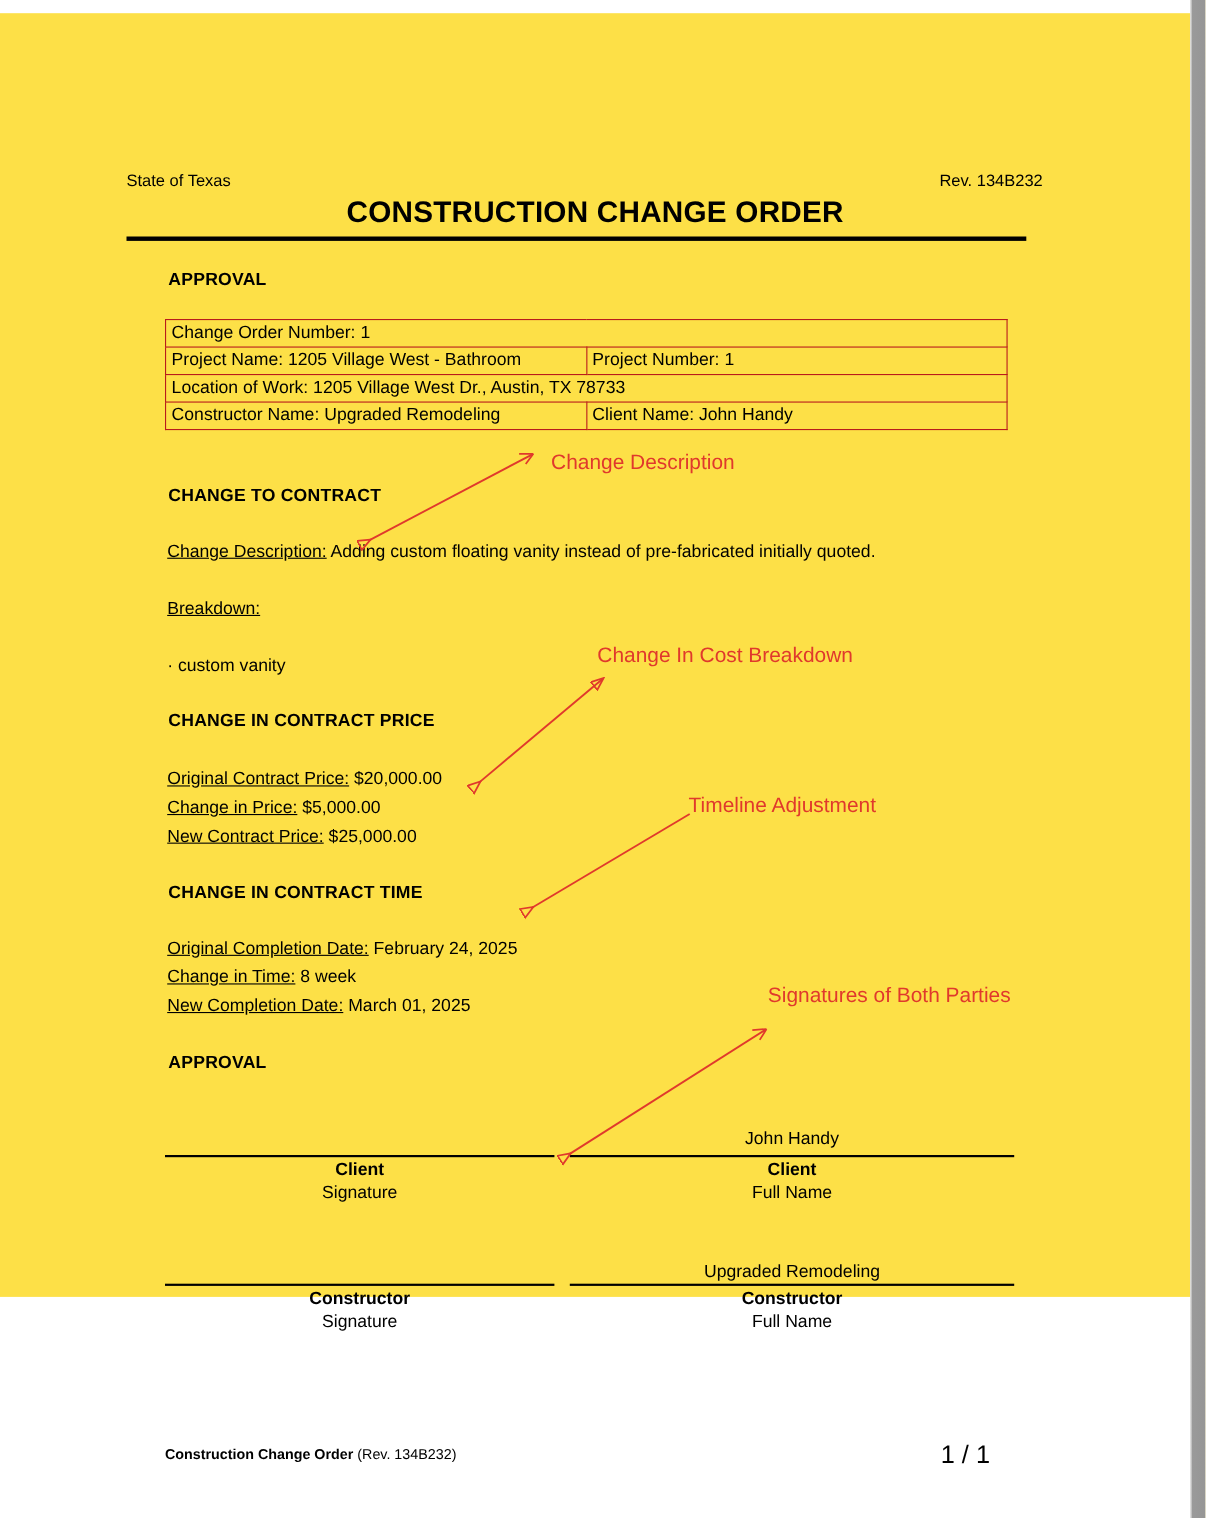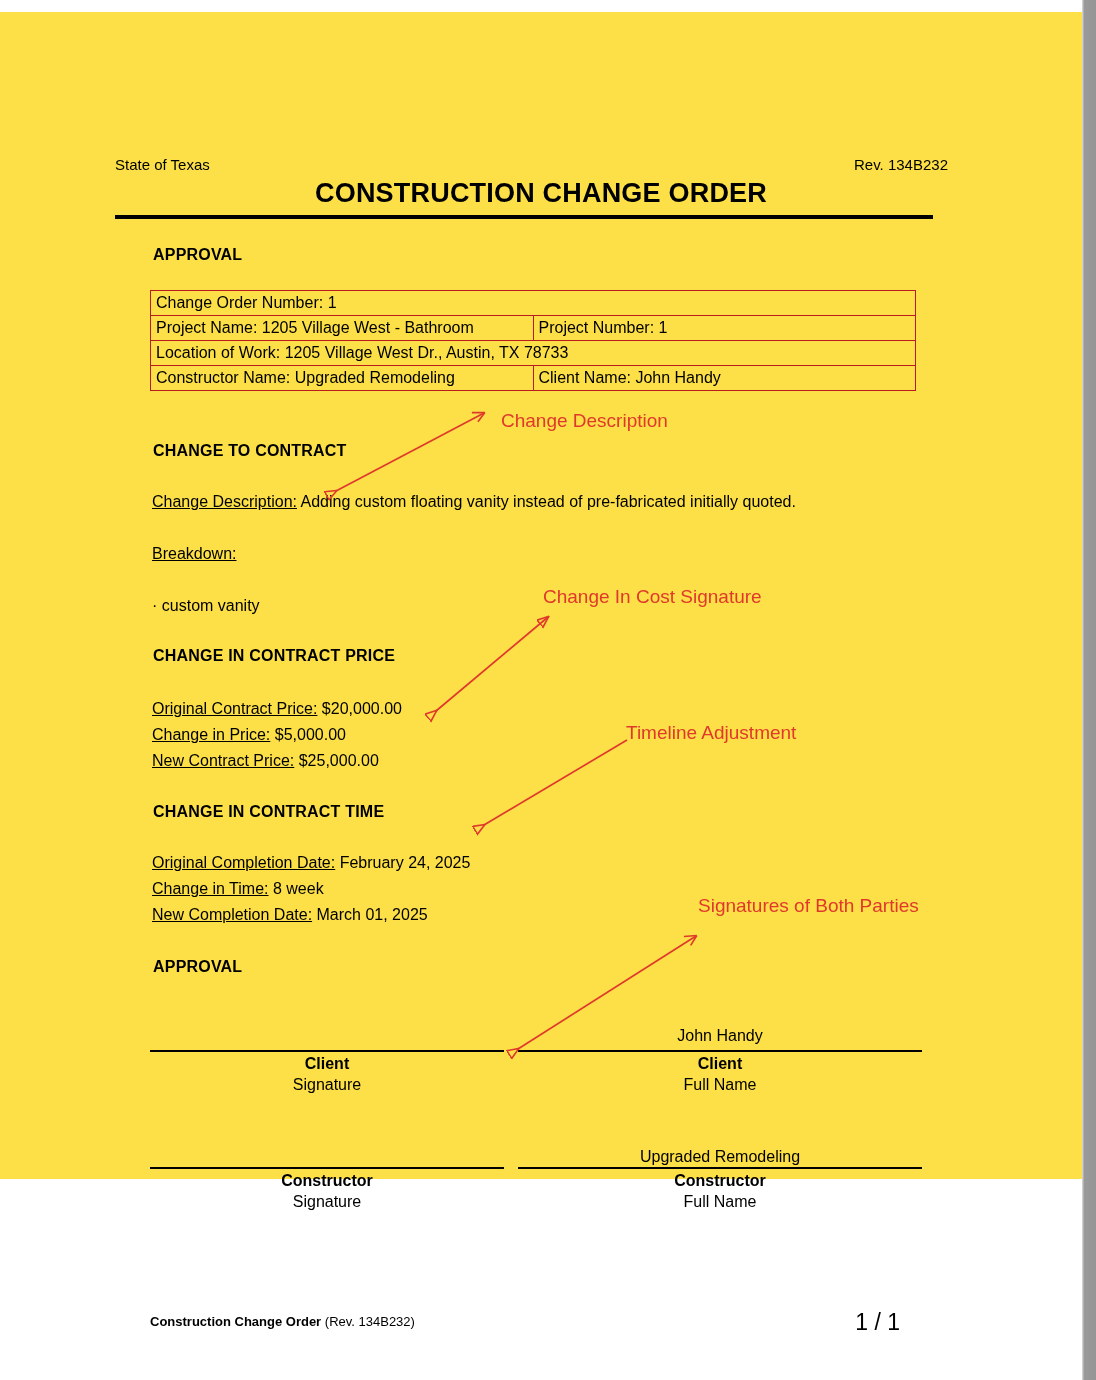--- a/index.html
+++ b/index.html
@@ -247,21 +247,21 @@
   <div class="sig-line" style="left:150px; top:1155px; width:354px;"></div>
   <div class="sig-role" style="left:150px; top:1160px; width:354px;">Constructor</div>
   <div class="sig-sub" style="left:150px; top:1181px; width:354px;">Signature</div>
 
   <div class="sig-name" style="left:518px; top:1136px; width:404px;">Upgraded Remodeling</div>
   <div class="sig-line" style="left:518px; top:1155px; width:404px;"></div>
   <div class="sig-role" style="left:518px; top:1160px; width:404px;">Constructor</div>
   <div class="sig-sub" style="left:518px; top:1181px; width:404px;">Full Name</div>
 
   <div class="anno" style="left:501px; top:398px;">Change Description</div>
-  <div class="anno" style="left:543px; top:574px;">Change In Cost Signature</div>
+  <div class="anno" style="left:543px; top:574px;">Change In Cost Breakdown</div>
   <div class="anno" style="left:626px; top:710px;">Timeline Adjustment</div>
   <div class="anno" style="left:698px; top:883px;">Signatures of Both Parties</div>
 
   <svg id="anno-svg" viewBox="0 0 1082 1380">
     <defs>
       <marker id="ah-end" markerWidth="13" markerHeight="13" refX="11" refY="5.2" orient="auto" markerUnits="userSpaceOnUse">
         <path d="M0.6,0.6 L12,5.2 L0.6,9.8 Z" fill="none" stroke="#e0392c" stroke-width="1.6"></path>
       </marker>
       <marker id="ah-start" markerWidth="13" markerHeight="13" refX="11" refY="5.2" orient="auto" markerUnits="userSpaceOnUse">
         <path d="M0.6,0.6 L12,5.2 L0.6,9.8 Z" fill="none" stroke="#e0392c" stroke-width="1.6"></path>

